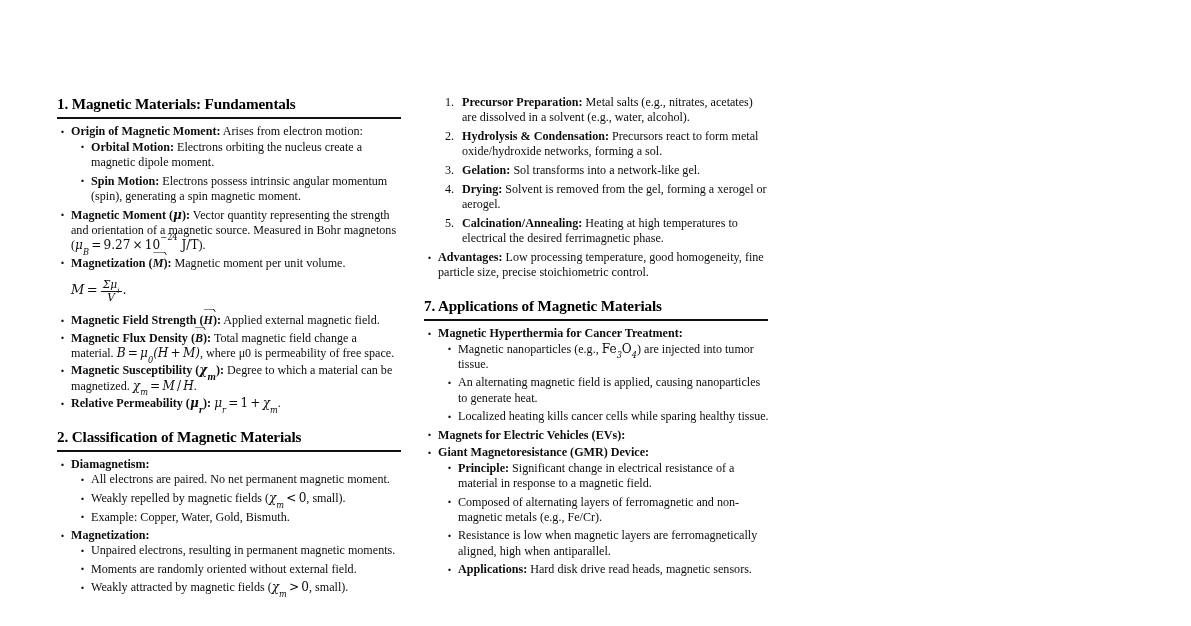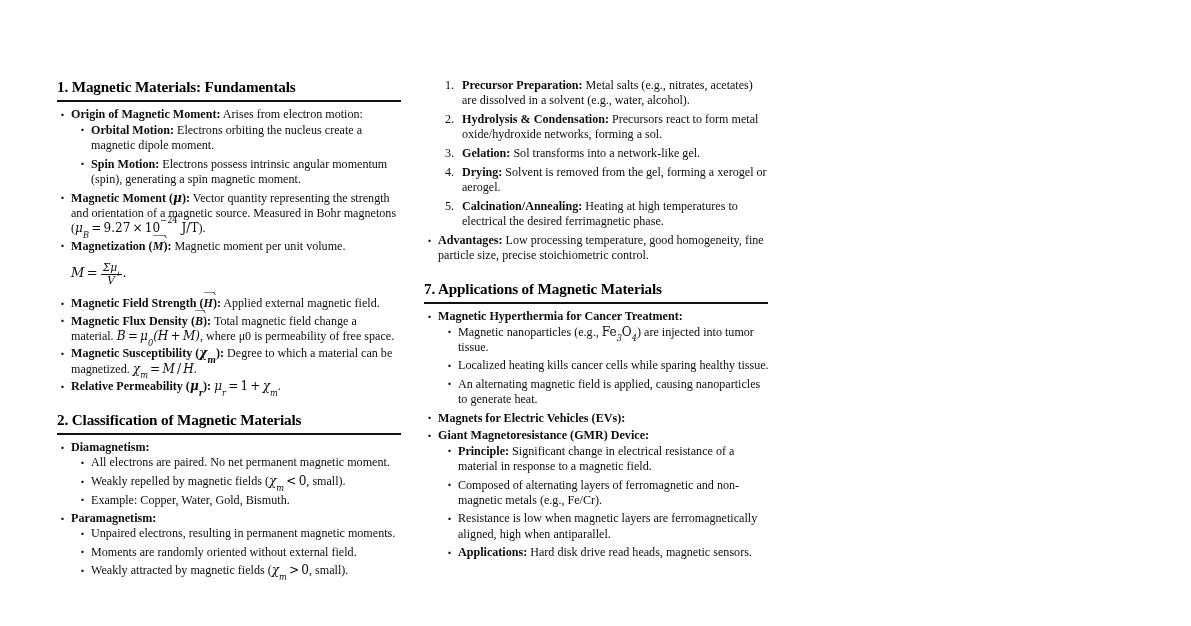--- a/index.html
+++ b/index.html
@@ -19,21 +19,21 @@
 
   .page {
     position: relative;
     width: 1191px;
     height: 626px;
     box-sizing: border-box;
   }
 
   .col {
     position: absolute;
-    top: 78px;
+    top: 95px;
     width: 345px;
   }
   .col-left  { left: 57px;  }
   .col-right { left: 424px; }
 
   
   .sec-head {
     font-size: 15.2px;
     font-weight: bold;
     letter-spacing: -0.15px;
@@ -243,21 +243,21 @@
         <li>
           <span class="b">Diamagnetism:</span>
           <ul class="lvl2">
             <li><span>All electrons are paired. No net permanent magnetic moment.</span></li>
             <li><span>Weakly repelled by magnetic fields (</span><span class="m">χ<sub>m</sub><span class="op">&lt;</span><span class="num">0</span></span><span>, small).</span></li>
             <li><span>Example: Copper, Water, Gold, Bismuth.</span></li>
           </ul>
         </li>
 
         <li>
-          <span class="b">Paramagnetism:</span>
+          <span class="b">Magnetization:</span>
           <ul class="lvl2">
             <li><span>Unpaired electrons, resulting in permanent magnetic moments.</span></li>
             <li><span>Moments are randomly oriented without external field.</span></li>
             <li><span>Weakly attracted by magnetic fields (</span><span class="m">χ<sub>m</sub><span class="op">&gt;</span><span class="num">0</span></span><span>, small).</span></li>
           </ul>
         </li>
       </ul>
     </div>
 
   </div>
@@ -279,22 +279,22 @@
     <div class="sec-block spaced">
       <div class="sec-head">7. Applications of Magnetic Materials</div>
       <hr class="sec-rule">
 
       <ul class="lvl1">
 
         <li>
           <span class="b">Magnetic Hyperthermia for Cancer Treatment:</span>
           <ul class="lvl2">
             <li><span>Magnetic nanoparticles (e.g., </span><span class="m"><span class="up">Fe</span><sub>3</sub><span class="up">O</span><sub>4</sub></span><span>) are injected into tumor tissue.</span></li>
+            <li><span>An alternating magnetic field is applied, causing nanoparticles to generate heat.</span></li>
             <li><span>Localized heating kills cancer cells while sparing healthy tissue.</span></li>
-            <li><span>An alternating magnetic field is applied, causing nanoparticles to generate heat.</span></li>
           </ul>
         </li>
 
         <li>
           <span class="b">Magnets for Electric Vehicles (EVs):</span>
           <ul class="lvl2">
           </ul>
         </li>
 
         <li>

